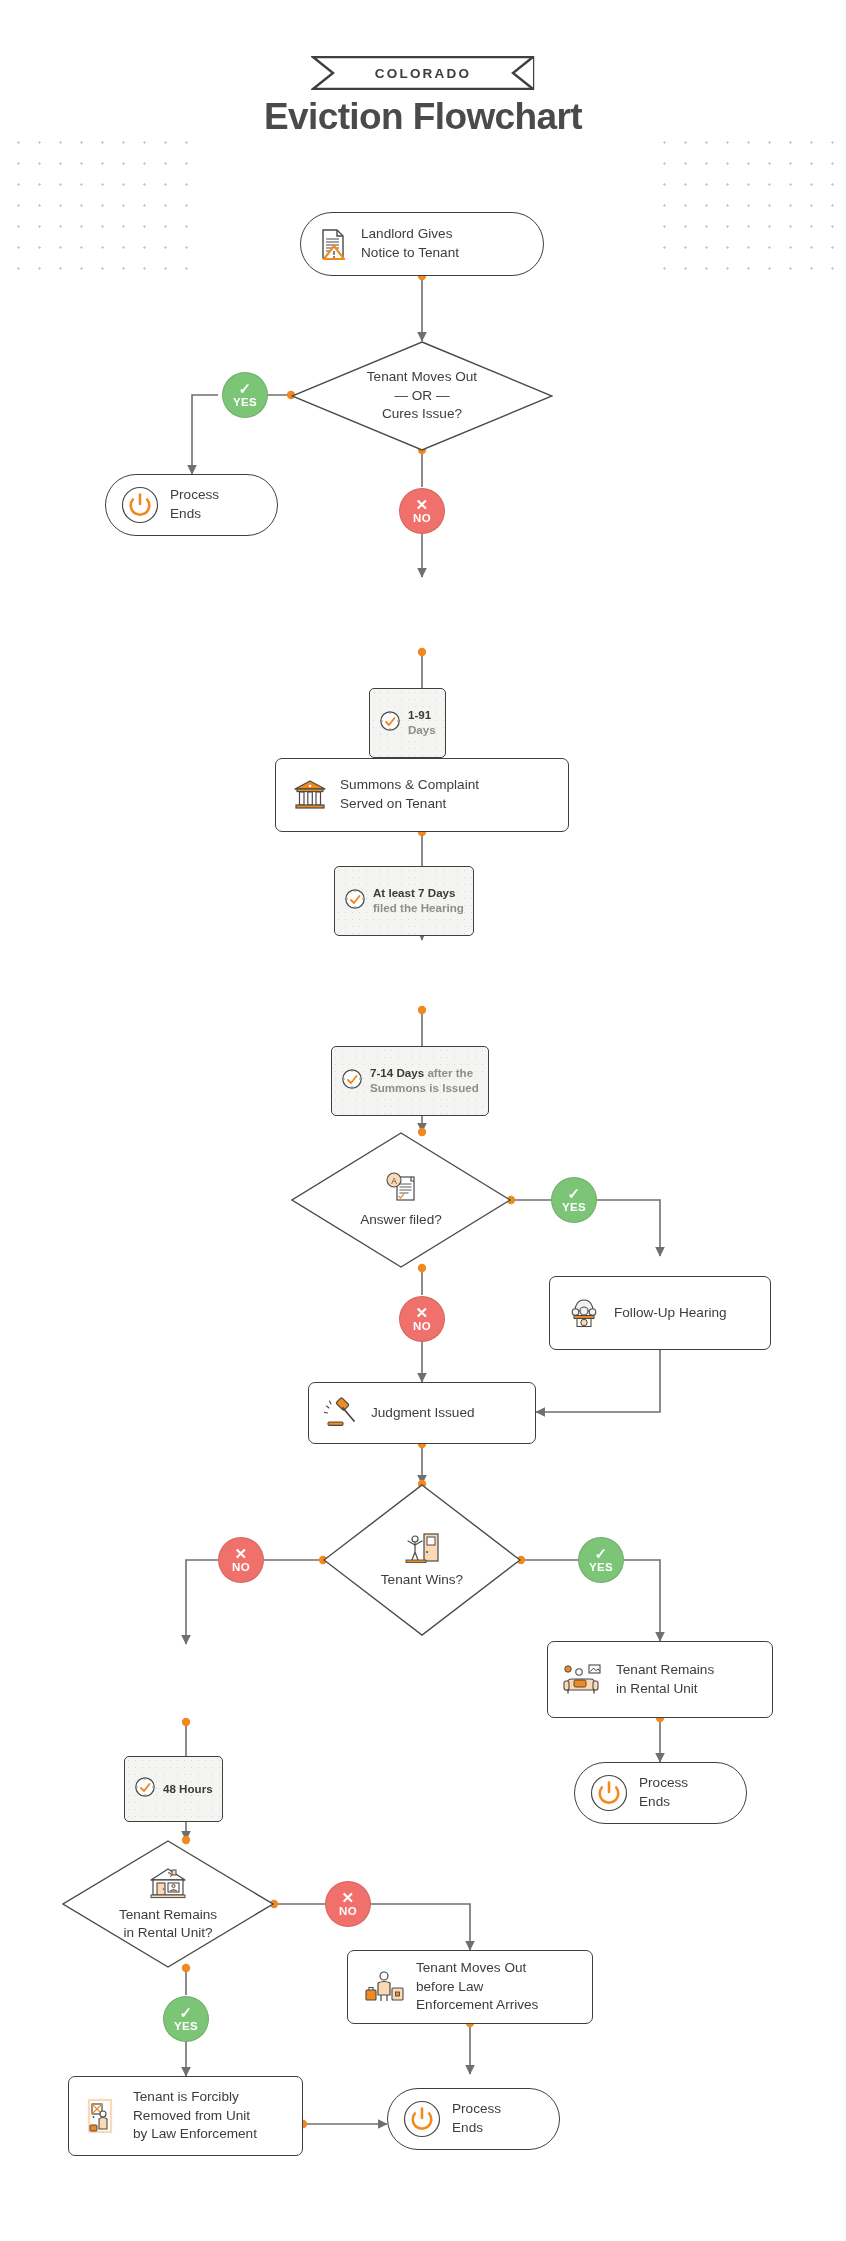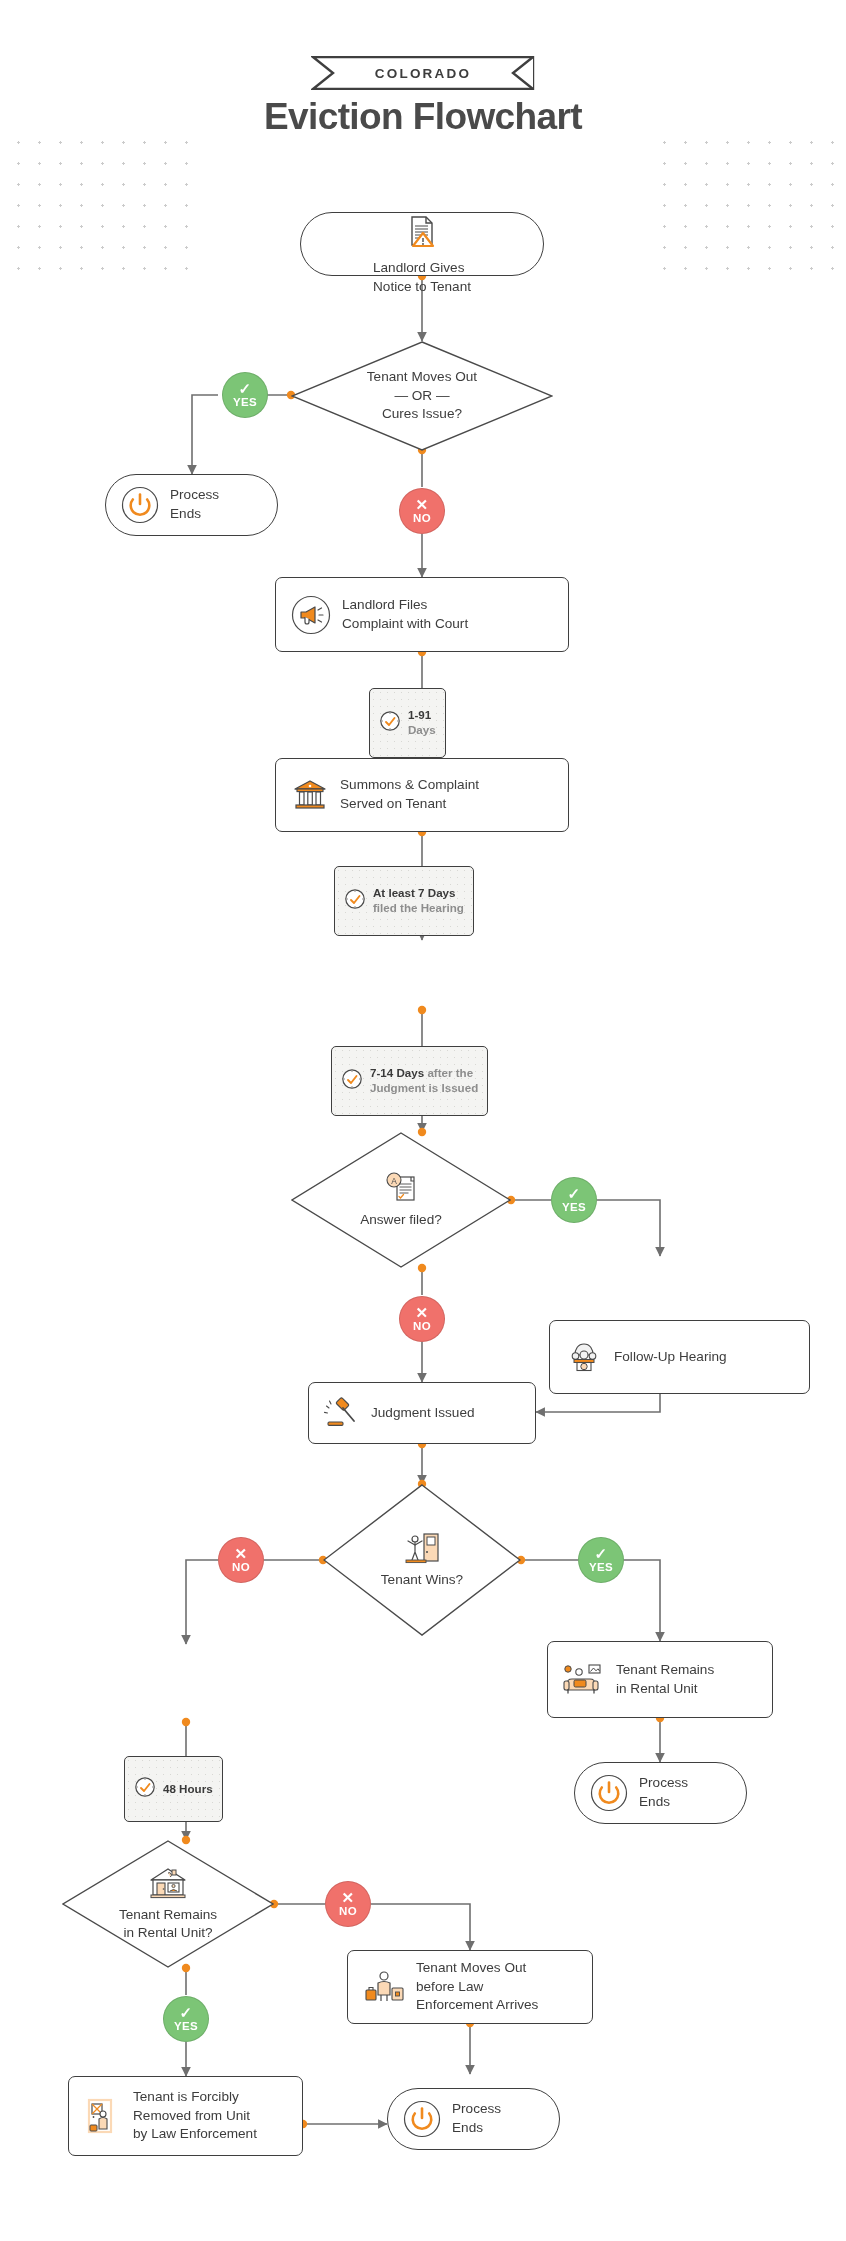--- a/index.html
+++ b/index.html
@@ -184,21 +184,21 @@
     <circle cx="186" cy="1722" r="4.2"></circle>
     <circle cx="660" cy="1718" r="4.2"></circle>
     <circle cx="186" cy="1840" r="4.2"></circle>
     <circle cx="274" cy="1904" r="4.2"></circle>
     <circle cx="186" cy="1968" r="4.2"></circle>
     <circle cx="470" cy="2023" r="4.2"></circle>
     <circle cx="303" cy="2124" r="4.2"></circle>
   </g>
 </svg>
 
-<div class="node pill" style="left:300px; top:212px; width:244px; height:64px;flex-direction:column;">
+<div class="node pill" style="left:300px; top:212px; width:244px; height:64px;">
   <span class="ico">
     <svg width="36" height="36" viewBox="0 0 36 36">
       <path d="M8 4 h14 l6 6 v22 H8 Z" fill="#fff" stroke="#4a4a4a" stroke-width="1.4"></path>
       <path d="M22 4 v6 h6" fill="none" stroke="#4a4a4a" stroke-width="1.4"></path>
       <g stroke="#4a4a4a" stroke-width="1.1">
         <path d="M11 13h13M11 16h13M11 19h13M11 22h13M11 25h9"></path>
       </g>
       <path d="M19 20 L29 33 H9 Z" fill="#fff" stroke="#f08a1e" stroke-width="2.2" stroke-linejoin="round"></path>
       <path d="M19 25 v4" stroke="#4a4a4a" stroke-width="1.4"></path>
       <circle cx="19" cy="31" r="0.9" fill="#4a4a4a"></circle>
@@ -232,34 +232,20 @@
     <svg width="40" height="40" viewBox="0 0 40 40">
       <circle cx="20" cy="20" r="17.5" fill="#fff" stroke="#4a4a4a" stroke-width="1.2"></circle>
       <path d="M12.8 14.5 a9.3 9.3 0 1 0 14.4 0" fill="none" stroke="#f08a1e" stroke-width="2.6" stroke-linecap="round"></path>
       <path d="M20 9.5 v9.5" stroke="#f08a1e" stroke-width="2.6" stroke-linecap="round"></path>
     </svg>
   </span>
   <span class="label">Process
 Ends</span>
 </div>
 
-<div class="node rect" style="left:275px; top:577px; width:294px; height:75px;">
-  <span class="ico">
-    <svg width="42" height="42" viewBox="0 0 42 42">
-      <circle cx="21" cy="21" r="18.5" fill="#fff" stroke="#4a4a4a" stroke-width="1.2"></circle>
-      <path d="M11 18 h5 l9-5 v16 l-9-5 h-5 z" fill="#f08a1e" stroke="#4a4a4a" stroke-width="1.2" stroke-linejoin="round"></path>
-      <path d="M15 23 v5 a2 2 0 0 0 4 0 v-3" fill="#fff" stroke="#4a4a4a" stroke-width="1.2"></path>
-      <g stroke="#4a4a4a" stroke-width="1.2" stroke-linecap="round">
-        <path d="M28 16 l3.5-2M29 21 h4M28 26 l3.5 2"></path>
-      </g>
-    </svg>
-  </span>
-  <span class="label">Landlord Files
-Complaint with Court</span>
-</div>
 
 <div class="tbadge" style="left:369px; top:688px;">
   <span class="ico">
     <svg width="22" height="22" viewBox="0 0 22 22">
       <circle cx="11" cy="11" r="9.2" fill="#fff" stroke="#4a4a4a" stroke-width="1.2"></circle>
       <path d="M7 12 l3 3 l5.5-7" fill="none" stroke="#f08a1e" stroke-width="1.9" stroke-linecap="round" stroke-linejoin="round"></path>
       <g stroke="#8d8d8d" stroke-width="1">
             <path d="M11 2.6v1.4M11 18v1.4M2.6 11h1.4M18 11h1.4"></path>
           </g>
     </svg>
@@ -311,21 +297,21 @@
       <circle cx="11" cy="11" r="9.2" fill="#fff" stroke="#4a4a4a" stroke-width="1.2"></circle>
       <path d="M7 12 l3 3 l5.5-7" fill="none" stroke="#f08a1e" stroke-width="1.9" stroke-linecap="round" stroke-linejoin="round"></path>
       <g stroke="#8d8d8d" stroke-width="1">
             <path d="M11 2.6v1.4M11 18v1.4M2.6 11h1.4M18 11h1.4"></path>
           </g>
     </svg>
   </span>
   <span class="txt">
     <b>7-14 Days</b>
     <span class="lt" style="white-space:pre-line">after the
-Judgment is Issued</span>
+Summons is Issued</span>
   </span>
 </div>
 
 <div class="diamond" style="left:291px; top:1132px; width:220px; height:136px;">
   <svg class="shape" width="220" height="136" viewBox="0 0 220 136">
     <path d="M110 1 L219 68 L110 135 L1 68 Z" fill="#fff" stroke="#4a4a4a" stroke-width="1.4"></path>
   </svg>
   <div class="inner">
     <span class="ico">
       <svg width="38" height="34" viewBox="0 0 38 34">
@@ -344,21 +330,21 @@
 </div>
 <div class="yn yes" style="left:551px; top:1177px;">
   <span class="gly">✓</span>
   <span>YES</span>
 </div>
 <div class="yn no" style="left:399px; top:1296px;">
   <span class="gly">✕</span>
   <span>NO</span>
 </div>
 
-<div class="node rect" style="left:549px; top:1320px; width:261px; height:74px;">
+<div class="node rect" style="left:549px; top:1276px; width:222px; height:74px;">
   <span class="ico">
     <svg width="40" height="40" viewBox="0 0 40 40">
       <path d="M20 7 C14 7 11 12 11 18 h18 C29 12 26 7 20 7 Z" fill="#f2f2f2" stroke="#4a4a4a" stroke-width="1.2"></path>
       <circle cx="11.5" cy="19" r="3.3" fill="#f2f2f2" stroke="#4a4a4a" stroke-width="1.1"></circle>
       <circle cx="28.5" cy="19" r="3.3" fill="#f2f2f2" stroke="#4a4a4a" stroke-width="1.1"></circle>
       <circle cx="20" cy="18" r="4" fill="#f2f2f2" stroke="#4a4a4a" stroke-width="1.1"></circle>
       <rect x="10" y="22.5" width="20" height="3" fill="#f08a1e" stroke="#4a4a4a" stroke-width="1"></rect>
       <rect x="13" y="25.5" width="14" height="8" fill="#fff" stroke="#4a4a4a" stroke-width="1.1"></rect>
       <circle cx="20" cy="29.5" r="3.2" fill="#fbd9b6" stroke="#4a4a4a" stroke-width="1"></circle>
     </svg>

